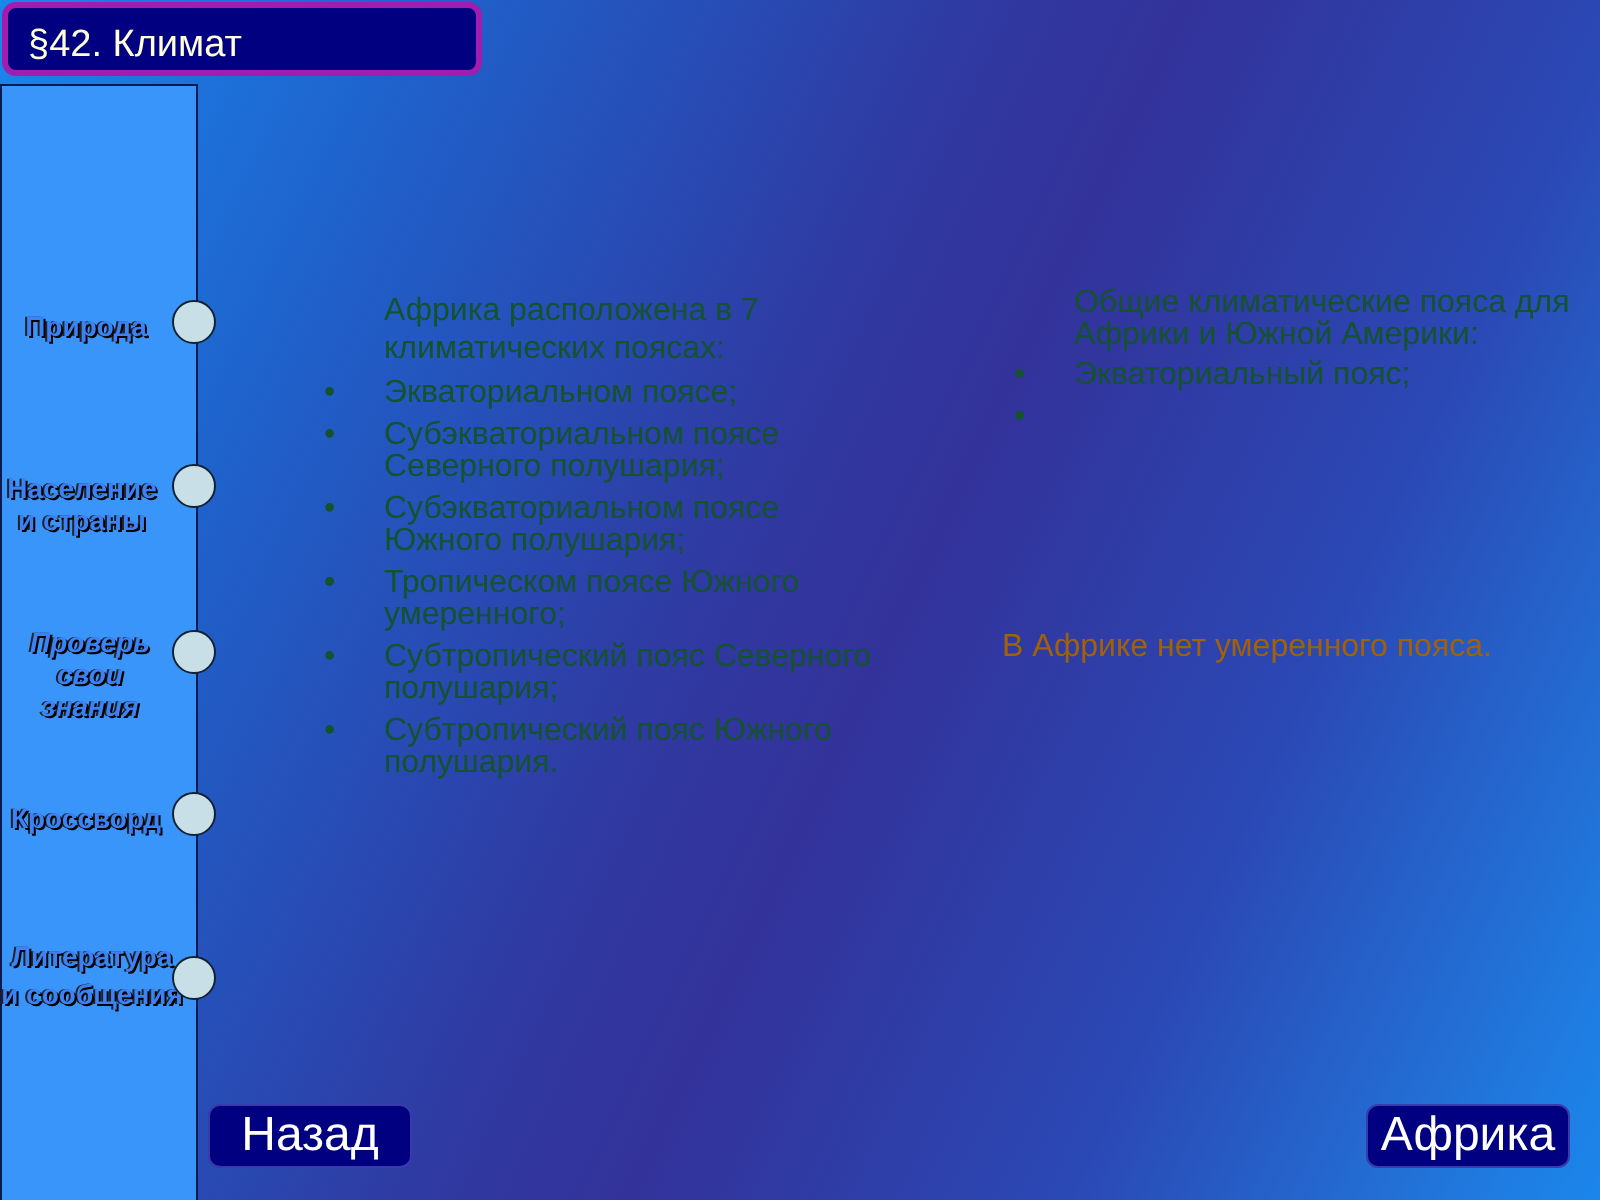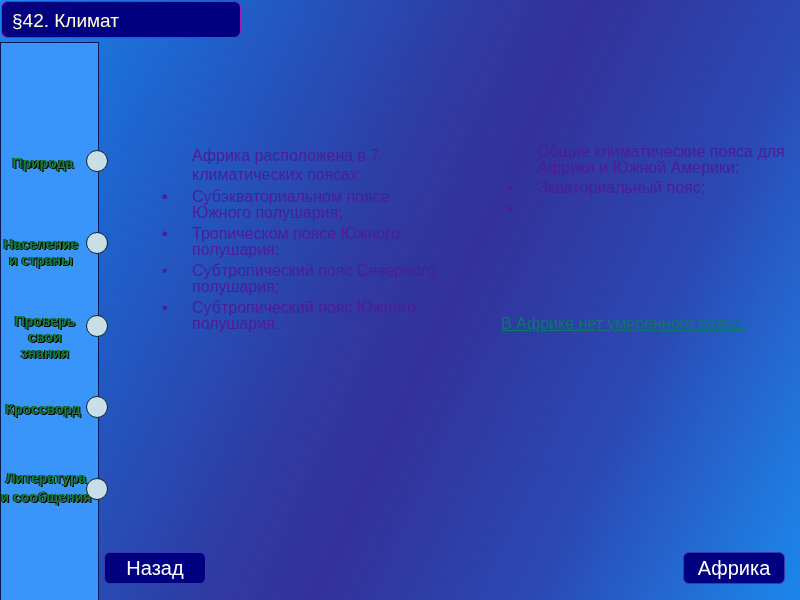--- a/index.html
+++ b/index.html
@@ -3,49 +3,49 @@
 <meta charset="utf-8">
 <style>
   html, body { margin:0; padding:0; }
   body {
     width:800px; height:600px; position:relative; overflow:hidden;
     font-family: "Liberation Sans", "DejaVu Sans", sans-serif;
     background: linear-gradient(115deg, #1a86ec 0%, #1f62cc 20%, #2f3aa2 45%, #33329a 55%, #2b48b4 75%, #1f7ce0 95%, #1a86ec 100%);
   }
   .title-bar {
     position:absolute; left:1px; top:1px; width:240px; height:37px;
-    background:#000080; border:1px solid #a21caf; border-radius:7px;
+    background:#000080; border:3px solid #a21caf; border-radius:7px;
     box-sizing:border-box;
   }
   .title-text {
     position:absolute; left:10px; top:8px; color:#ffffd8; font-size:19px;
   }
   .side-panel {
     position:absolute; left:0; top:42px; width:99px; height:560px;
     background:#3a95fa; border:1px solid #0a1a50; box-sizing:border-box;
   }
   .nav-item { position:absolute; left:0; width:110px; }
   .nav-label {
     position:absolute; left:0; width:86px; text-align:center;
-    color:#15803d; font-weight:bold; font-size:14px; line-height:16px;
+    color:#3b82f6; font-weight:bold; font-size:14px; line-height:16px;
     text-shadow: 1px 1px 0 #000, -1px 0 0 #222;
   }
   .nav-circle {
     position:absolute; left:86px; width:22px; height:22px; border-radius:50%;
     background:#c8dfe8; border:1px solid #123; box-sizing:border-box;
   }
-  .col { position:absolute; color:#4c1d95; font-size:16px; line-height:16px; }
+  .col { position:absolute; color:#14532d; font-size:16px; line-height:16px; }
   .col .intro { padding-left:30px; }
   .col ul { list-style:none; margin:0; padding:0; }
   .col li { position:relative; padding-left:30px; margin-top:5px; }
   .col li .bullet { position:absolute; left:0; top:0; }
-  .note { position:absolute; color:#0f766e; font-size:16px; line-height:16px;text-decoration:underline; }
+  .note { position:absolute; color:#a16207; font-size:16px; line-height:16px; }
   .btn {
     position:absolute; background:#000080; border:1px solid #3a3aaa; border-radius:6px;
-    color:#ffffff; font-size:20px; text-align:center; box-sizing:border-box;
+    color:#ffffff; font-size:24px; text-align:center; box-sizing:border-box;
     line-height:30px;
   }
 </style>
 </head>
 <body>
 
 <div class="title-bar">
   <span class="title-text">§42. Климат</span>
 </div>
 
@@ -55,42 +55,42 @@
   <span class="nav-label" style="top:5px;">Природа</span>
   <span class="nav-circle" style="top:0px;"></span>
 </div>
 
 <div class="nav-item" style="top:232px;">
   <span class="nav-label" style="top:4px; width:82px;">Население и страны</span>
   <span class="nav-circle" style="top:0px;"></span>
 </div>
 
 <div class="nav-item" style="top:315px;">
-  <span class="nav-label" style="top:-2px; left:10px; width:70px;">Проверь свои знания</span>
+  <span class="nav-label" style="top:-2px; left:10px; width:70px;font-style:italic;">Проверь свои знания</span>
   <span class="nav-circle" style="top:0px;"></span>
 </div>
 
 <div class="nav-item" style="top:396px;">
   <span class="nav-label" style="top:5px;">Кроссворд</span>
   <span class="nav-circle" style="top:0px;"></span>
 </div>
 
 <div class="nav-item" style="top:478px;">
   <span class="nav-label" style="top:-9px; width:92px; line-height:19px;">Литература и сообщения</span>
   <span class="nav-circle" style="top:0px;"></span>
 </div>
 
 <div class="col" style="left:162px; top:146px; width:290px;">
   <div class="intro" style="line-height:19px;">Африка расположена в 7 климатических поясах:</div>
   <ul>
-    <li><span class="bullet">•</span></li>
-    <li><span class="bullet">•</span></li>
+    <li><span class="bullet">•</span><span>Экваториальном поясе;</span></li>
+    <li><span class="bullet">•</span><span>Субэкваториальном поясе Северного полушария;</span></li>
     <li><span class="bullet">•</span><span>Субэкваториальном поясе Южного полушария;</span></li>
     <li><span class="bullet">•</span></li>
-    <li><span class="bullet">•</span><span>Тропическом поясе Южного полушария;</span></li>
+    <li><span class="bullet">•</span><span>Тропическом поясе Южного умеренного;</span></li>
     <li><span class="bullet">•</span><span>Субтропический пояс Северного полушария;</span></li>
     <li><span class="bullet">•</span><span>Субтропический пояс Южного полушария.</span></li>
   </ul>
 </div>
 
 <div class="col" style="left:471px; top:144px; width:305px;margin-left:36px;">
   <div class="intro">Общие климатические пояса для Африки и Южной Америки:</div>
   <ul>
     <li style="margin-top:4px;"><span class="bullet">•</span><span>Экваториальный пояс;</span></li>
     <li><span class="bullet">•</span></li>

